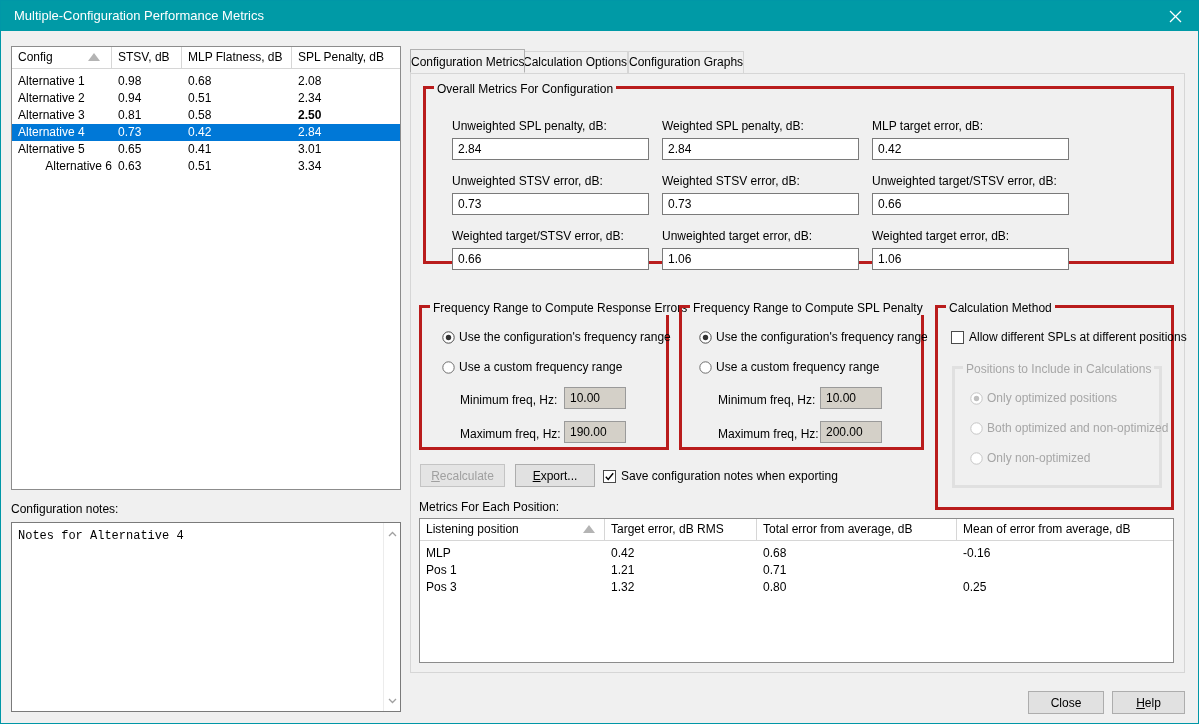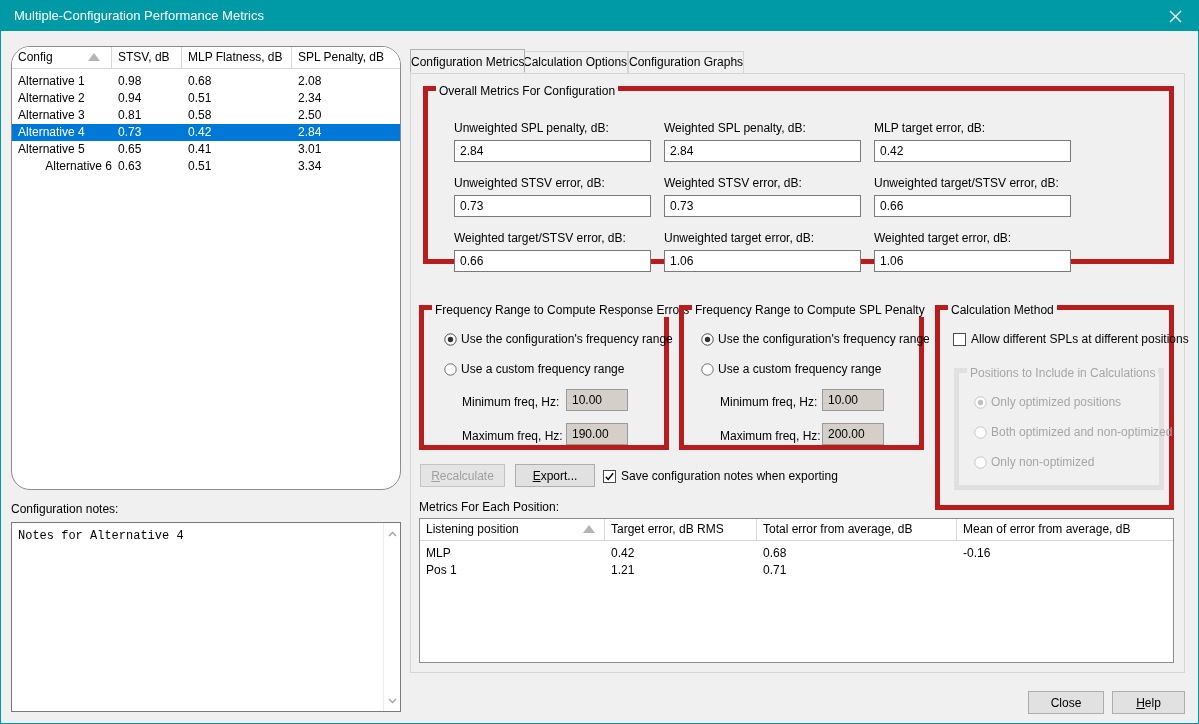--- a/index.html
+++ b/index.html
@@ -108,21 +108,21 @@
     white-space: nowrap;
     overflow: hidden;
   }
   .textbox.disabled {
     background: #d4d0c8;
     border: 1px solid #9a9a9a;
     color: #000;
   }
   .groupbox {
     position: absolute;
-    border: 5px solid #b91c1c;
+    border: 3px solid #b91c1c;
     box-sizing: border-box;
   }
   .groupbox > .gb-title {
     position: absolute;
     top: -7px; left: 8px;
     background: #f0f0f0;
     padding: 0 3px;
     font-size: 12px;
     color: #000;
     white-space: nowrap;
@@ -221,21 +221,21 @@
   <div class="titlebar">
     <div class="titlebar-text">Multiple-Configuration Performance Metrics</div>
     <div class="close-btn">
       <svg width="13" height="13" viewBox="0 0 13 13" aria-hidden="true">
         <line x1="1" y1="1" x2="12" y2="12" stroke="#ffffff" stroke-width="1.3"></line>
         <line x1="12" y1="1" x2="1" y2="12" stroke="#ffffff" stroke-width="1.3"></line>
       </svg>
     </div>
   </div>
 
-  <div class="listview" style="left:10px; top:45px; width:390px; height:444px;border-radius:19px;">
+  <div class="listview" style="left:10px; top:45px; width:390px; height:444px;">
     <div class="lv-header">
       <div class="lv-col-head" style="left:0; width:100px;">Config</div>
       <div class="sort-arrow" style="left:76px;"></div>
       <div class="lv-col-head" style="left:100px; width:70px;">STSV, dB</div>
       <div class="lv-col-head" style="left:170px; width:110px;">MLP Flatness, dB</div>
       <div class="lv-col-head last" style="left:280px; width:108px;">SPL Penalty, dB</div>
     </div>
     <div style="position:relative; padding-top:4px;">
       <div class="lv-row">
         <div class="lv-cell" style="left:0;width:100px;">Alternative 1</div>
@@ -246,21 +246,21 @@
       <div class="lv-row">
         <div class="lv-cell" style="left:0;width:100px;">Alternative 2</div>
         <div class="lv-cell" style="left:100px;width:70px;">0.94</div>
         <div class="lv-cell" style="left:170px;width:110px;">0.51</div>
         <div class="lv-cell" style="left:280px;width:108px;">2.34</div>
       </div>
       <div class="lv-row">
         <div class="lv-cell" style="left:0;width:100px;">Alternative 3</div>
         <div class="lv-cell" style="left:100px;width:70px;">0.81</div>
         <div class="lv-cell" style="left:170px;width:110px;">0.58</div>
-        <div class="lv-cell" style="left:280px;width:108px;">2.50</div>
+        <div class="lv-cell" style="left:280px;width:108px;font-weight:bold;">2.50</div>
       </div>
       <div class="lv-row selected">
         <div class="lv-cell" style="left:0;width:100px;">Alternative 4</div>
         <div class="lv-cell" style="left:100px;width:70px;">0.73</div>
         <div class="lv-cell" style="left:170px;width:110px;">0.42</div>
         <div class="lv-cell" style="left:280px;width:108px;">2.84</div>
       </div>
       <div class="lv-row">
         <div class="lv-cell" style="left:0;width:100px;">Alternative 5</div>
         <div class="lv-cell" style="left:100px;width:70px;">0.65</div>
@@ -447,20 +447,26 @@
           <div class="lv-cell" style="left:0;width:185px;">MLP</div>
           <div class="lv-cell" style="left:185px;width:152px;">0.42</div>
           <div class="lv-cell" style="left:337px;width:200px;">0.68</div>
           <div class="lv-cell" style="left:537px;width:216px;">-0.16</div>
         </div>
         <div class="lv-row">
           <div class="lv-cell" style="left:0;width:185px;">Pos 1</div>
           <div class="lv-cell" style="left:185px;width:152px;">1.21</div>
           <div class="lv-cell" style="left:337px;width:200px;">0.71</div>
         </div>
+        <div class="lv-row">
+          <div class="lv-cell" style="left:0;width:185px;">Pos 3</div>
+          <div class="lv-cell" style="left:185px;width:152px;">1.32</div>
+          <div class="lv-cell" style="left:337px;width:200px;">0.80</div>
+          <div class="lv-cell" style="left:537px;width:216px;">0.25</div>
+        </div>
       </div>
     </div>
   </div>
 
   <div class="btn" style="left:1027px; top:690px; width:76px; height:23px;">Close</div>
   <div class="btn" style="left:1111px; top:690px; width:73px; height:23px;">
     <span><u>H</u><span>elp</span></span>
   </div>
 
 </div>

